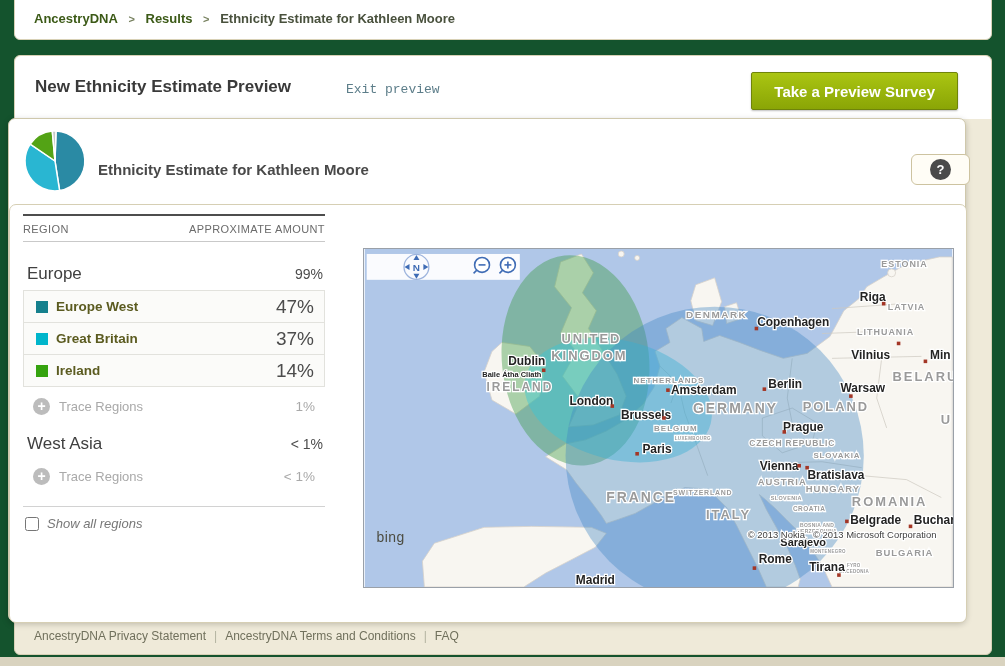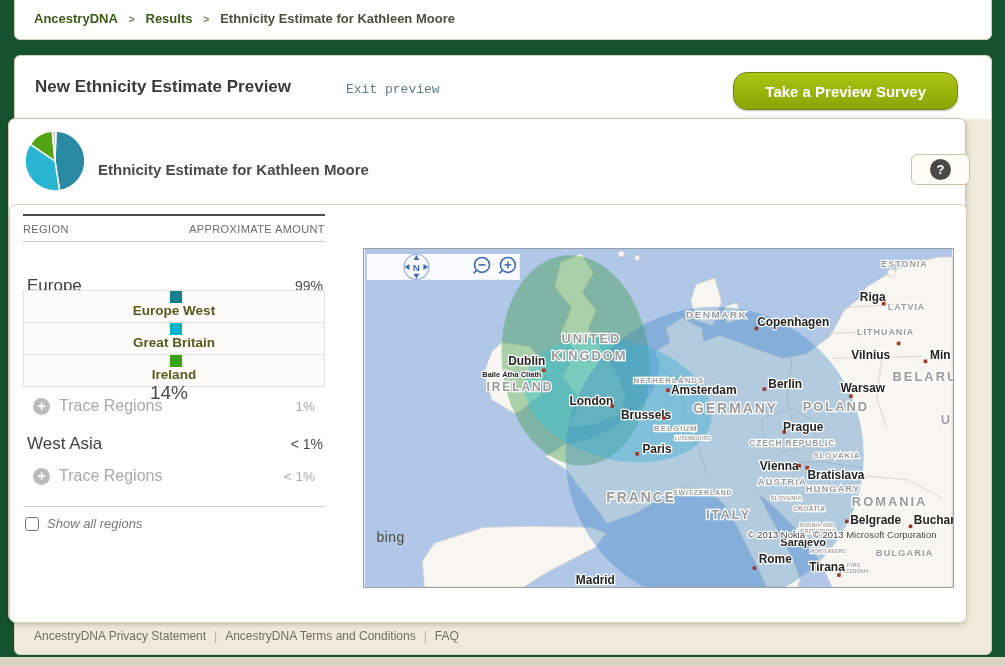--- a/index.html
+++ b/index.html
@@ -14,22 +14,22 @@
   .crumb-sep { color:#77815f; font-size:11px; font-weight:bold; margin:0 7px; }
   .crumb-cur { color:#49513d; font-weight:bold; }
 
   
   .outer-card { position:absolute; left:14px; top:55px; width:978px; height:600px;
     background:#efead9; border:1px solid #d8d1b6; border-radius:6px; }
   .preview-head { position:absolute; left:0; top:0; width:100%; height:63px;
     background:#fff; border-radius:6px 6px 0 0; }
   .preview-head h1 { position:absolute; left:20px; top:21px; font-size:17px; color:#3a3a3a; }
   .exit-link { position:absolute; left:331px; top:26px; font-size:13px; color:#5c7d89; text-decoration:none;font-family:Liberation Mono, monospace; }
-  .survey-btn { position:absolute; right:33px; top:16px; height:38px; padding:0 31px;
-    background:linear-gradient(#aac512,#8aa506); border:1px solid #6f840a; border-radius:14px;
+  .survey-btn { position:absolute; right:33px; top:16px; height:38px; padding:0 22px;
+    background:linear-gradient(#aac512,#8aa506); border:1px solid #6f840a; border-radius:2px;
     color:#fff; font-family:"Liberation Sans",sans-serif; font-size:15px; font-weight:bold; cursor:pointer;
     box-shadow:0 1px 2px rgba(0,0,0,.25); }
 
   
   .main-panel { position:absolute; left:8px; top:118px; width:958px; height:504px;
     background:#fff; border:1px solid #cfc8ac; border-radius:7px;
     box-shadow:0 2px 6px rgba(0,0,0,.22); }
   .inner-card { position:absolute; left:0; top:85px; width:958px; height:419px;
     background:#fff; border:1px solid #d6cfb4; border-radius:7px; }
 
@@ -43,29 +43,29 @@
 
   
   .tbl-head { position:absolute; left:14px; top:95px; width:302px; height:28px;
     border-top:2px solid #4d4d4d; border-bottom:1px solid #c9c9c9;
     display:flex; justify-content:space-between; align-items:center;
     font-size:11px; color:#6b6b6b; letter-spacing:.4px; }
   .grp-row { position:absolute; left:14px; width:302px; display:flex; justify-content:space-between; align-items:center; }
   .grp-name { font-size:17px; color:#404040; padding-left:4px; }
   .grp-amt { font-size:14px; color:#4c4c4c; padding-right:2px; }
   .region-row { position:absolute; left:14px; width:302px; height:33px;
-    background:#fbfbf9; border:1px solid #e2e2dd; display:flex; align-items:center;flex-direction:column; }
+    background:#fbfbf9; border:1px solid #e2e2dd; display:flex; align-items:center; }
   .swatch { width:12px; height:12px; margin:0 8px 0 12px; flex:none; }
   .row-name { font-size:13.5px; font-weight:bold; color:#5b5b20; text-decoration:none; flex:1; }
   .row-amt { font-size:19px; color:#4c4c4c; padding-right:10px; }
   .trace-row { position:absolute; left:14px; width:302px; height:26px;
     display:flex; align-items:center; color:#a9a9a9; }
   .plus-ic { width:17px; height:17px; border-radius:50%; background:#bcbcbc; color:#fff;
     font-size:14px; font-weight:bold; line-height:16px; text-align:center; margin:0 9px 0 10px; flex:none; }
-  .trace-name { font-size:16px; flex:1; }
+  .trace-name { font-size:13px; flex:1; }
   .trace-amt { font-size:13.5px; padding-right:10px; }
   .divider { position:absolute; left:14px; top:387px; width:302px; border-top:1px solid #d2d2d2; }
   .showall { position:absolute; left:16px; top:397px; display:flex; align-items:center; }
   .showall input { width:14px; height:14px; margin-right:8px; }
   .showall label { font-size:13px; color:#777;font-style:italic; }
 
   
   .map-box { position:absolute; left:354px; top:129px; width:591px; height:340px;
     border:1px solid #9aa0a8; cursor:grab; }
   .map-box svg { display:block; }
@@ -114,21 +114,21 @@
       <span class="help-circle">?</span>
     </button>
 
     <div class="inner-card"></div>
 
     <div class="tbl-head">
       <span>REGION</span>
       <span>APPROXIMATE AMOUNT</span>
     </div>
 
-    <div class="grp-row" style="top:152px; height:30px;gap:42px;">
+    <div class="grp-row" style="top:140px; height:30px;gap:42px;">
       <span class="grp-name">Europe</span>
       <span class="grp-amt">99%</span>
     </div>
 
     <div class="region-row" style="top:171px;">
       <span class="swatch" style="background: rgb(21, 128, 141);"></span>
       <a href="#" class="row-name">Europe West</a>
       <span class="row-amt">47%</span>
     </div>
     <div class="region-row" style="top:203px;">

